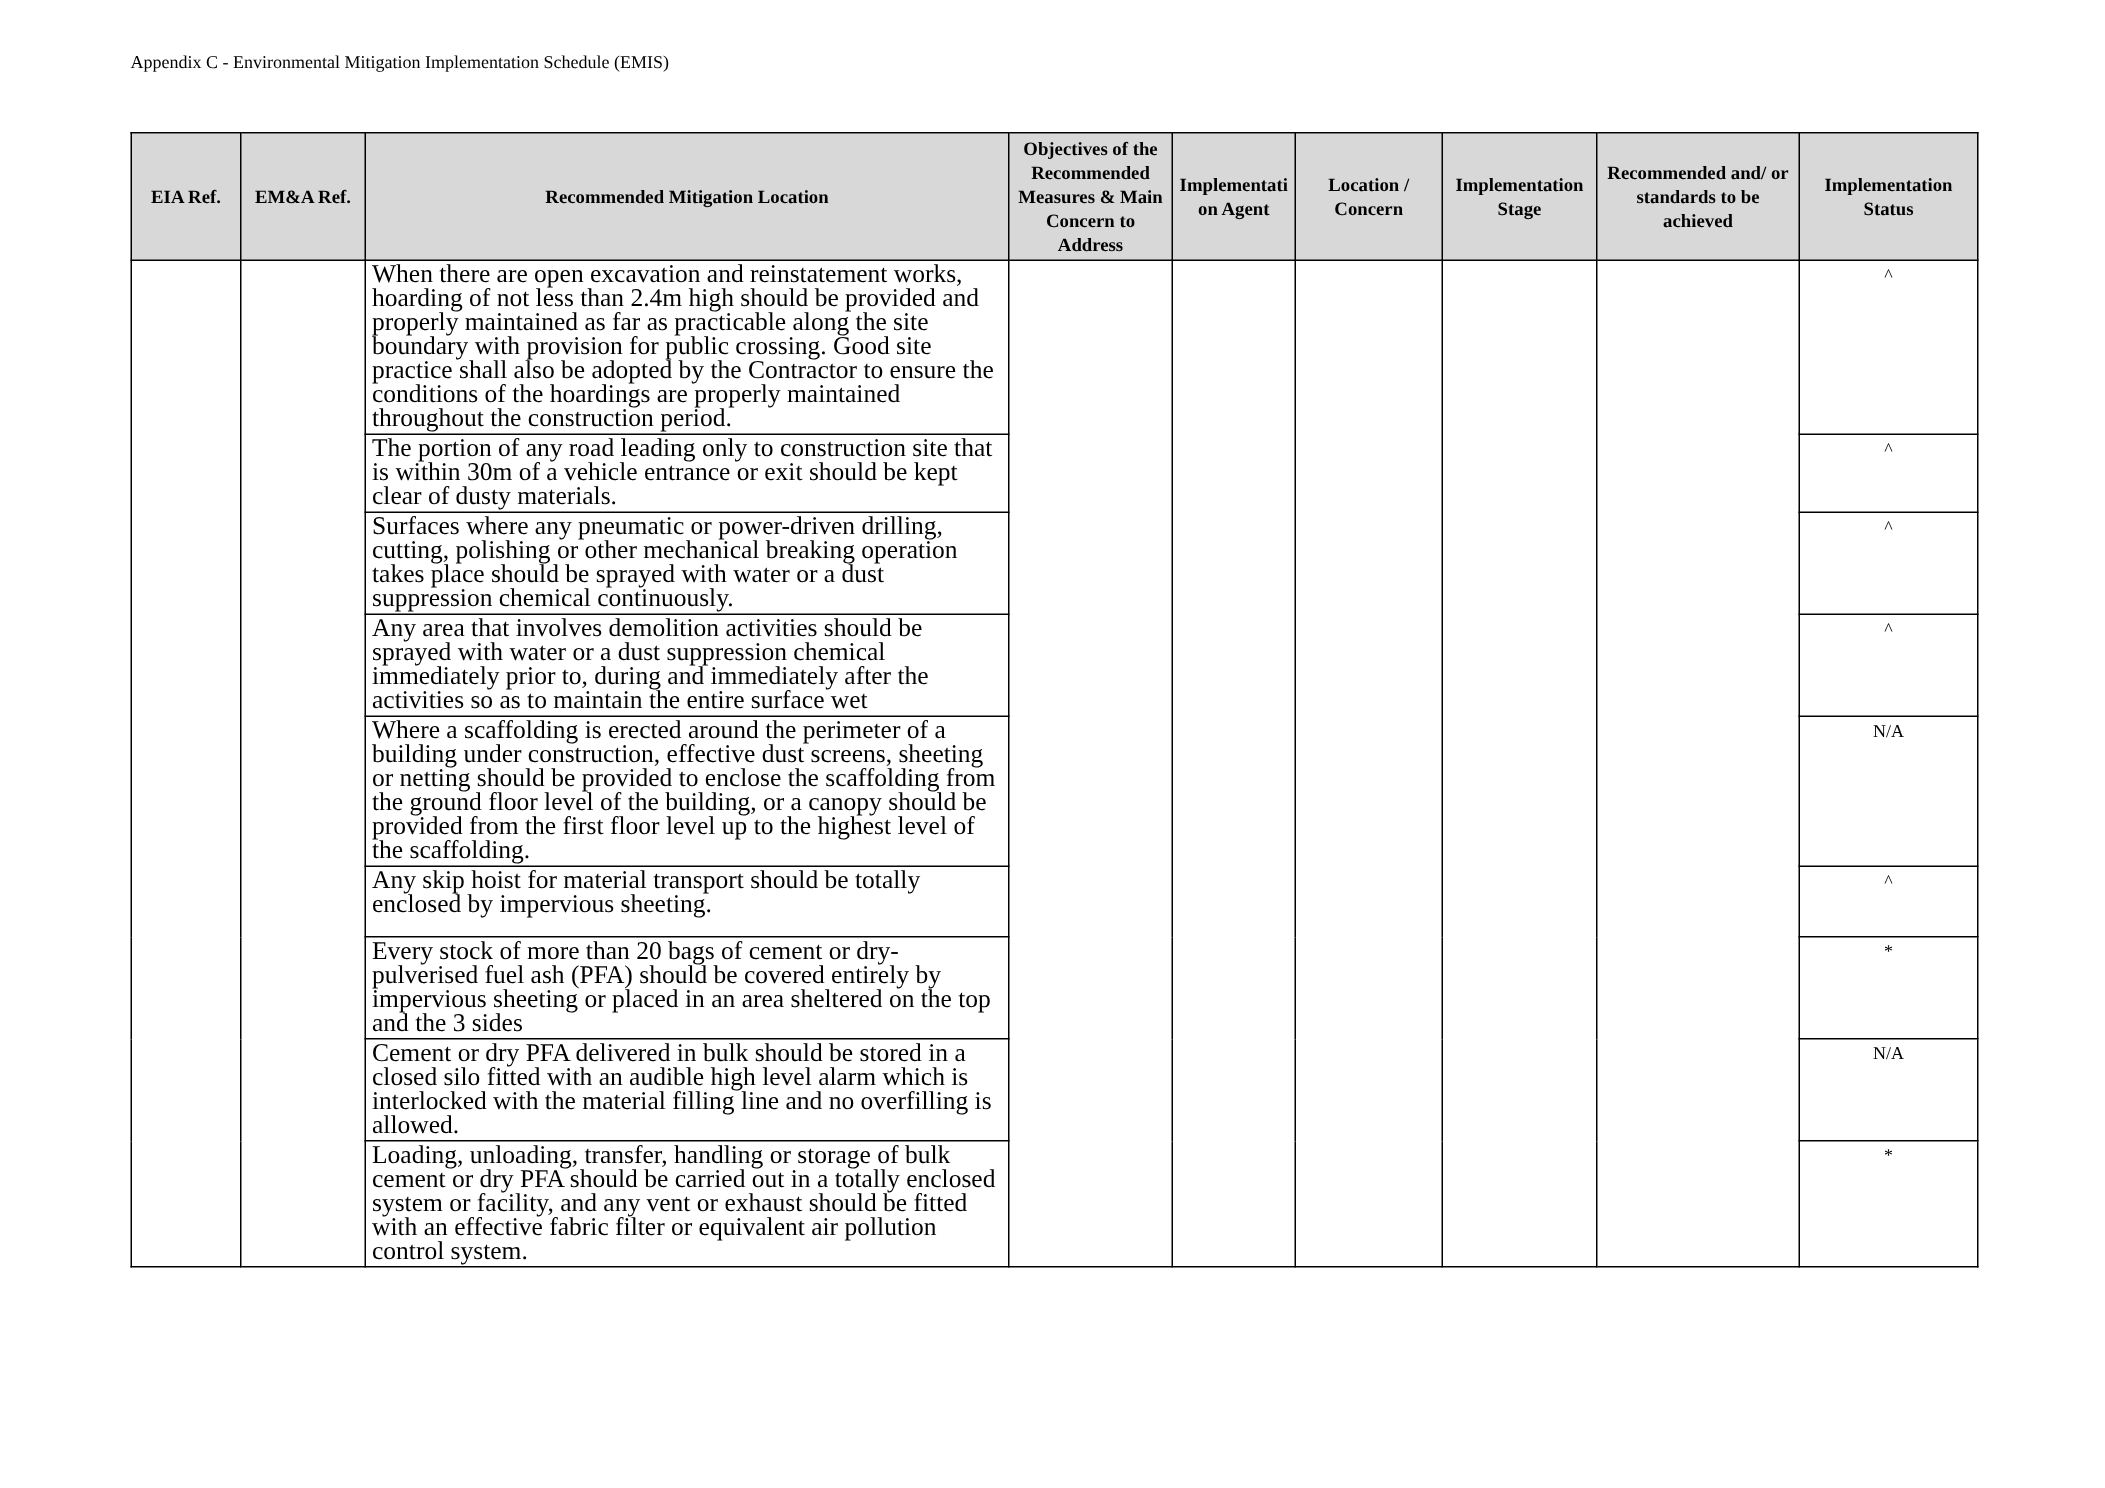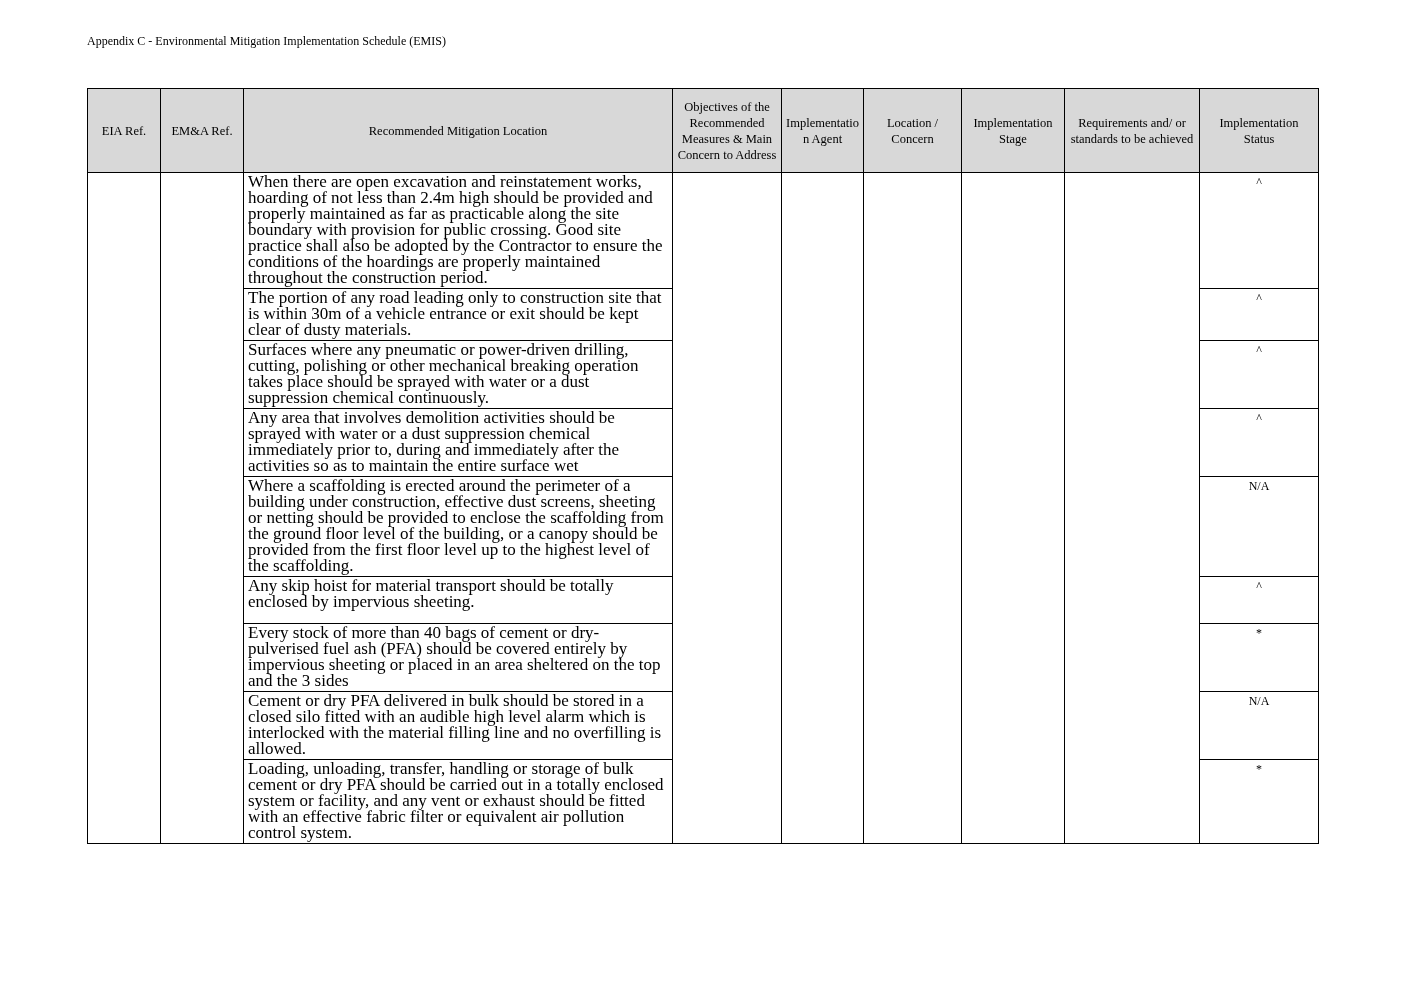--- a/index.html
+++ b/index.html
@@ -33,21 +33,21 @@
     width: 1231px;
     border-collapse: collapse;
     table-layout: fixed;
   }
   table.emis-table th,
   table.emis-table td {
     border: 1px solid #000000;
   }
   table.emis-table thead th {
     background: #d8d8d8;
-    font-weight: normal;
+    font-weight: bold;
     font-size: 12.5px;
     line-height: 16px;
     text-align: center;
     vertical-align: middle;
     height: 84px;
     padding: 2px 3px;
     overflow-wrap: break-word;
     word-wrap: break-word;
   }
   td.measure-cell {
@@ -100,21 +100,21 @@
     </colgroup>
     <thead>
       <tr>
         <th>EIA Ref.</th>
         <th>EM&amp;A Ref.</th>
         <th>Recommended Mitigation Location</th>
         <th>Objectives of the Recommended Measures &amp; Main Concern to Address</th>
         <th>Implementation Agent</th>
         <th>Location / Concern</th>
         <th>Implementation Stage</th>
-        <th>Requirements and/ or standards to be achieved</th>
+        <th>Recommended and/ or standards to be achieved</th>
         <th>Implementation Status</th>
       </tr>
     </thead>
     <tbody>
         <tr style="height: 106px;">
           <td class="empty-col" rowspan="9"></td>
           <td class="empty-col" rowspan="9"></td>
           <td class="measure-cell">When there are open excavation and reinstatement works, hoarding of not less than 2.4m high should be provided and properly maintained as far as practicable along the site boundary with provision for public crossing. Good site practice shall also be adopted by the Contractor to ensure the conditions of the hoardings are properly maintained throughout the construction period.</td>
           <td class="empty-col" rowspan="9"></td>
           <td class="empty-col" rowspan="9"></td>
@@ -137,21 +137,21 @@
         </tr>
         <tr style="height: 93px;">
           <td class="measure-cell">Where a scaffolding is erected around the perimeter of a building under construction, effective dust screens, sheeting or netting should be provided to enclose the scaffolding from the ground floor level of the building, or a canopy should be provided from the first floor level up to the highest level of the scaffolding.</td>
           <td class="status-cell">N/A</td>
         </tr>
         <tr style="height: 47px;">
           <td class="measure-cell">Any skip hoist for material transport should be totally enclosed by impervious sheeting.</td>
           <td class="status-cell">^</td>
         </tr>
         <tr style="height: 60px;">
-          <td class="measure-cell">Every stock of more than 40 bags of cement or dry-pulverised fuel ash (PFA) should be covered entirely by impervious sheeting or placed in an area sheltered on the top and the 3 sides</td>
+          <td class="measure-cell">Every stock of more than 20 bags of cement or dry-pulverised fuel ash (PFA) should be covered entirely by impervious sheeting or placed in an area sheltered on the top and the 3 sides</td>
           <td class="status-cell">*</td>
         </tr>
         <tr style="height: 67px;">
           <td class="measure-cell">Cement or dry PFA delivered in bulk should be stored in a closed silo fitted with an audible high level alarm which is interlocked with the material filling line and no overfilling is allowed.</td>
           <td class="status-cell">N/A</td>
         </tr>
         <tr style="height: 76px;">
           <td class="measure-cell">Loading, unloading, transfer, handling or storage of bulk cement or dry PFA should be carried out in a totally enclosed system or facility, and any vent or exhaust should be fitted with an effective fabric filter or equivalent air pollution control system.</td>
           <td class="status-cell">*</td>
         </tr>

